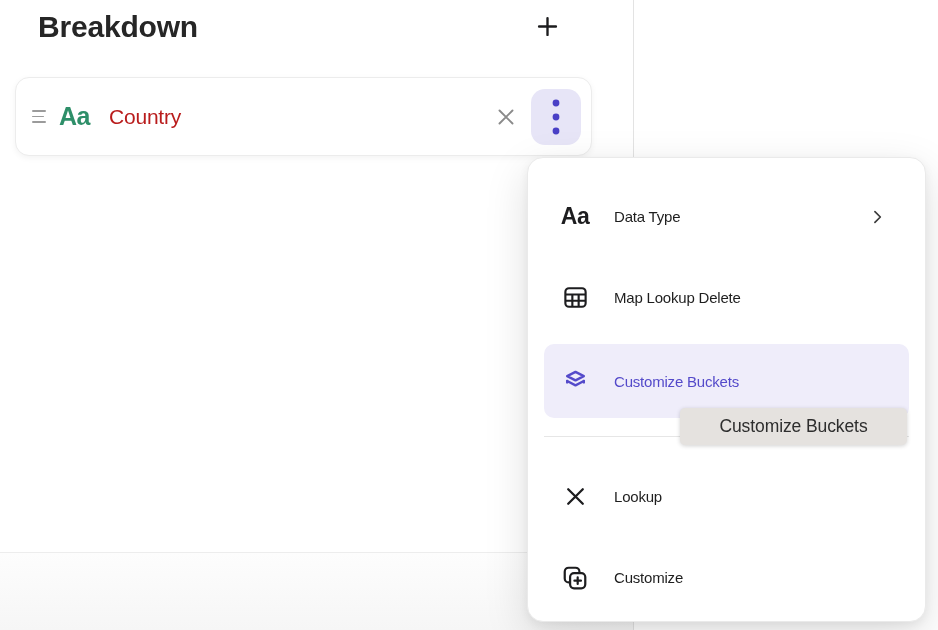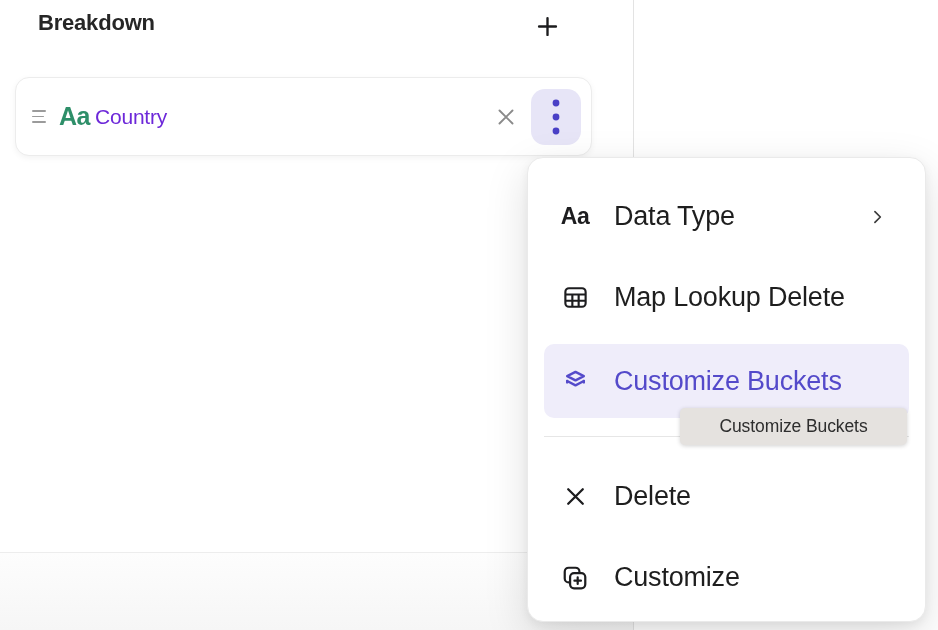--- a/index.html
+++ b/index.html
@@ -20,21 +20,21 @@
     border-top:1px solid #ededed;
     background:linear-gradient(180deg,#fdfdfd 0%,#f6f6f6 100%);
     z-index:1;
   }
   
   .panel-header {
     position:absolute; left:0; top:0; width:633px; height:52px; z-index:2;
   }
   .panel-title {
     position:absolute; left:38px; top:10px;
-    font-size:22px; font-weight:700; color:#262626; letter-spacing:-0.2px;
+    font-size:30px; font-weight:700; color:#262626; letter-spacing:-0.2px;
   }
   .add-btn {
     position:absolute; left:527px; top:6px; width:40px; height:40px;
     display:flex; align-items:center; justify-content:center;
     background:none; border:none; cursor:pointer; border-radius:8px;
   }
   
   .field-card {
     position:absolute; left:15px; top:77px; width:577px; height:79px;
     background:#fff; border:1px solid #ececec; border-radius:14px;
@@ -43,21 +43,21 @@
   }
   .drag-handle {
     margin-left:16px; width:14px; display:flex; flex-direction:column; gap:4px;
     cursor:grab;
   }
   .drag-handle span { display:block; height:1.6px; background:#9b9b9b; border-radius:1px; }
   .drag-handle span:nth-child(2) { width:86%; }
   .type-badge {
     margin-left:13px; font-size:25px; font-weight:600; color:#2e8f69; letter-spacing:-0.5px;
   }
-  .field-name { margin-left:5px; font-size:21px; color:#6d28d9; letter-spacing:-0.2px; }
+  .field-name { margin-left:19px; font-size:21px; color:#b91c1c; letter-spacing:-0.2px; }
   .card-actions { margin-left:auto; display:flex; align-items:center; }
   .remove-btn {
     width:36px; height:36px; display:flex; align-items:center; justify-content:center;
     background:none; border:none; cursor:pointer; margin-right:7px;
   }
   .dots-btn {
     width:50px; height:56px; margin-right:10px;
     background:#e7e5f7; border:none; border-radius:14px; cursor:pointer;
     display:flex; align-items:center; justify-content:center;
   }
@@ -70,21 +70,21 @@
   }
   .menu-item {
     height:81px; display:flex; align-items:center;
     padding:0 38px 0 33px; cursor:pointer;
   }
   .menu-item .mi-icon {
     width:28px; display:flex; align-items:center; justify-content:center;
     color:#1d1d1f; flex:none;
   }
   .menu-item .mi-label {
-    margin-left:25px; font-size:27px; color:#1e1e1e; letter-spacing:-0.2px;
+    margin-left:25px; font-size:15px; color:#1e1e1e; letter-spacing:-0.2px;
   }
   .menu-item .aa-glyph { font-size:23px; font-weight:600; color:#1d1d1f; letter-spacing:-0.5px; }
   .menu-item .chevron { margin-left:auto; display:flex; color:#3a3a3a; }
   .menu-item.active {
     height:74px; margin:6px 16px 0 16px; padding:0 22px 0 17px;
     background:#efedfa; border-radius:10px;
   }
   .menu-item.active .mi-icon { color:#544aca; }
   .menu-item.active .mi-label { color:#544aca; }
   .menu-divider { height:1px; background:#e6e6e6; margin:18px 16px 19px 16px; }
@@ -179,21 +179,21 @@
   </div>
 
   <div class="menu-divider"></div>
 
   <div class="menu-item">
     <span class="mi-icon">
       <svg width="25" height="25" viewBox="0 0 24 24" fill="none" stroke="currentColor" stroke-width="2.2" stroke-linecap="round">
         <path d="M5 5l14 14M19 5L5 19"></path>
       </svg>
     </span>
-    <span class="mi-label">Delete</span>
+    <span class="mi-label">Lookup</span>
   </div>
 
   <div class="menu-item">
     <span class="mi-icon">
       <svg width="28" height="28" viewBox="0 0 24 24" fill="none" stroke="currentColor" stroke-width="1.9" stroke-linecap="round" stroke-linejoin="round">
         <rect x="3.2" y="3.2" width="12.6" height="12.6" rx="3.4"></rect>
         <rect x="7.8" y="7.8" width="13" height="13" rx="3.4" fill="#ffffff"></rect>
         <path d="M14.3 11.5v5.6M11.5 14.3h5.6"></path>
       </svg>
     </span>

